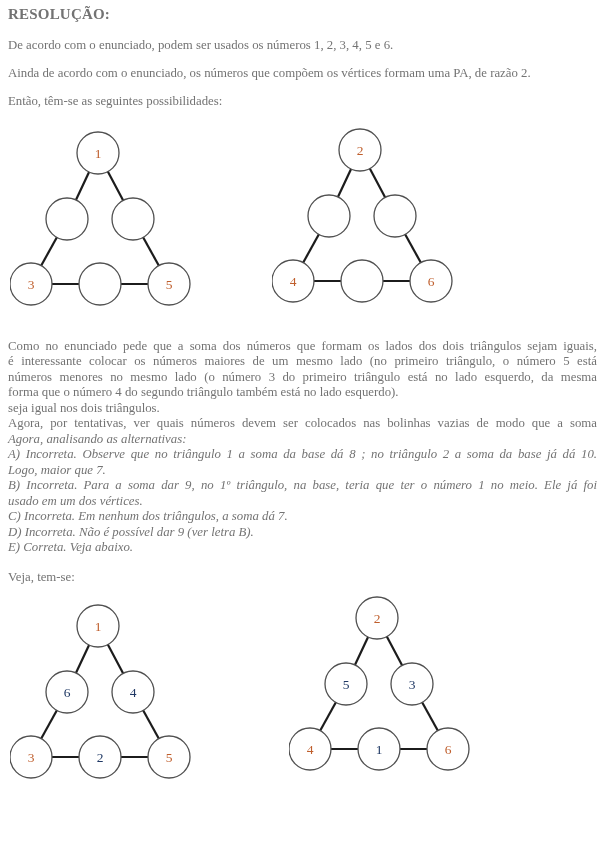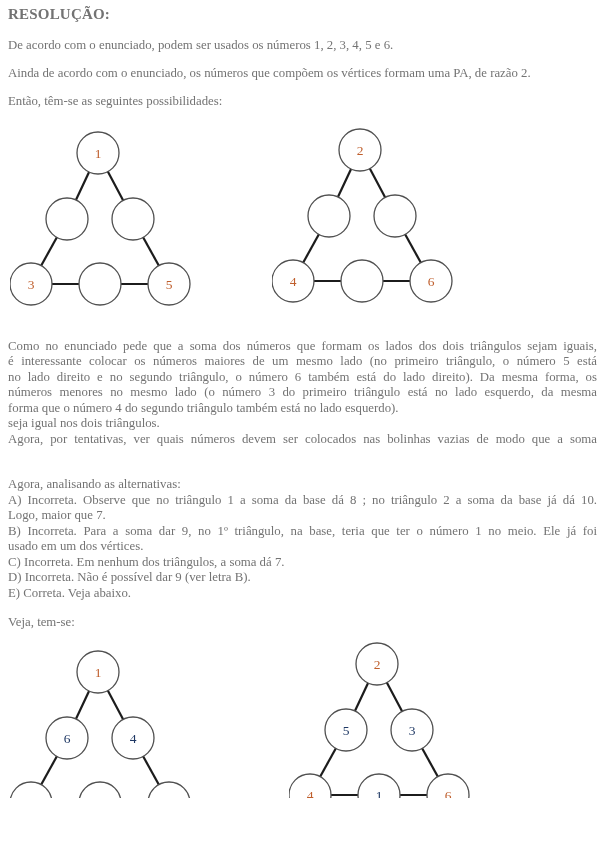--- a/index.html
+++ b/index.html
@@ -22,21 +22,21 @@
   }
   .para{font-size:12.8px;line-height:15.5px;}
   .line{font-size:12.8px;line-height:15.5px;}
   .j{text-align:justify;text-align-last:justify;}
   .p-intro1{margin-top:15px;}
   .p-intro2{margin-top:12.5px;}
   .p-intro3{margin-top:12.5px;}
   .diagram-row{position:relative;}
   .row1{height:178px;margin-top:18px;}
   .analysis{margin-top:33px;}
-  .alts{margin-top:30px;}
+  .alts{font-style:italic;}
   .p-conclusion{margin-top:14px;}
   .row2{height:183px;margin-top:11px;}
   .p-answer{margin-top:22px;}
   .tri{position:absolute;width:182px;height:178px;}
   .t0{left:2px;top:3px;}
   .t1{left:264px;top:0;}
   .t2{left:2px;top:8px;}
   .t3{left:281px;top:0;}
 </style>
 </head>
@@ -83,21 +83,20 @@
           <text x="21" y="157.5" text-anchor="middle" font-family="&quot;Liberation Serif&quot;,&quot;DejaVu Serif&quot;,serif" font-size="13.5" fill="#bf5e2c">4</text>
           <circle cx="90" cy="153" r="21" fill="#ffffff" stroke="#505050" stroke-width="1.3"></circle>
           <circle cx="159" cy="153" r="21" fill="#ffffff" stroke="#505050" stroke-width="1.3"></circle>
           <text x="159" y="157.5" text-anchor="middle" font-family="&quot;Liberation Serif&quot;,&quot;DejaVu Serif&quot;,serif" font-size="13.5" fill="#bf5e2c">6</text>
         </svg></div>
   </div>
 
   <div class="analysis">
     <div class="line j">Como no enunciado pede que a soma dos números que formam os lados dos dois triângulos sejam iguais,</div>
     <div class="line j">é interessante colocar os números maiores de um mesmo lado (no primeiro triângulo, o número 5 está</div>
-    <div class="line j">no lado direito e no segundo triângulo, o número 6 também está do lado direito). Da mesma forma, os</div>
     <div class="line j">números menores no mesmo lado (o número 3 do primeiro triângulo está no lado esquerdo, da mesma</div>
     <div class="line">forma que o número 4 do segundo triângulo também está no lado esquerdo).</div>
     <div class="line">seja igual nos dois triângulos.</div>
     <div class="line j">Agora, por tentativas, ver quais números devem ser colocados nas bolinhas vazias de modo que a soma</div>
   </div>
 
   <div class="alts">
     <div class="line">Agora, analisando as alternativas:</div>
     <div class="line j">A) Incorreta. Observe que no triângulo 1 a soma da base dá 8 ; no triângulo 2 a soma da base já dá 10.</div>
     <div class="line">Logo, maior que 7.</div>

